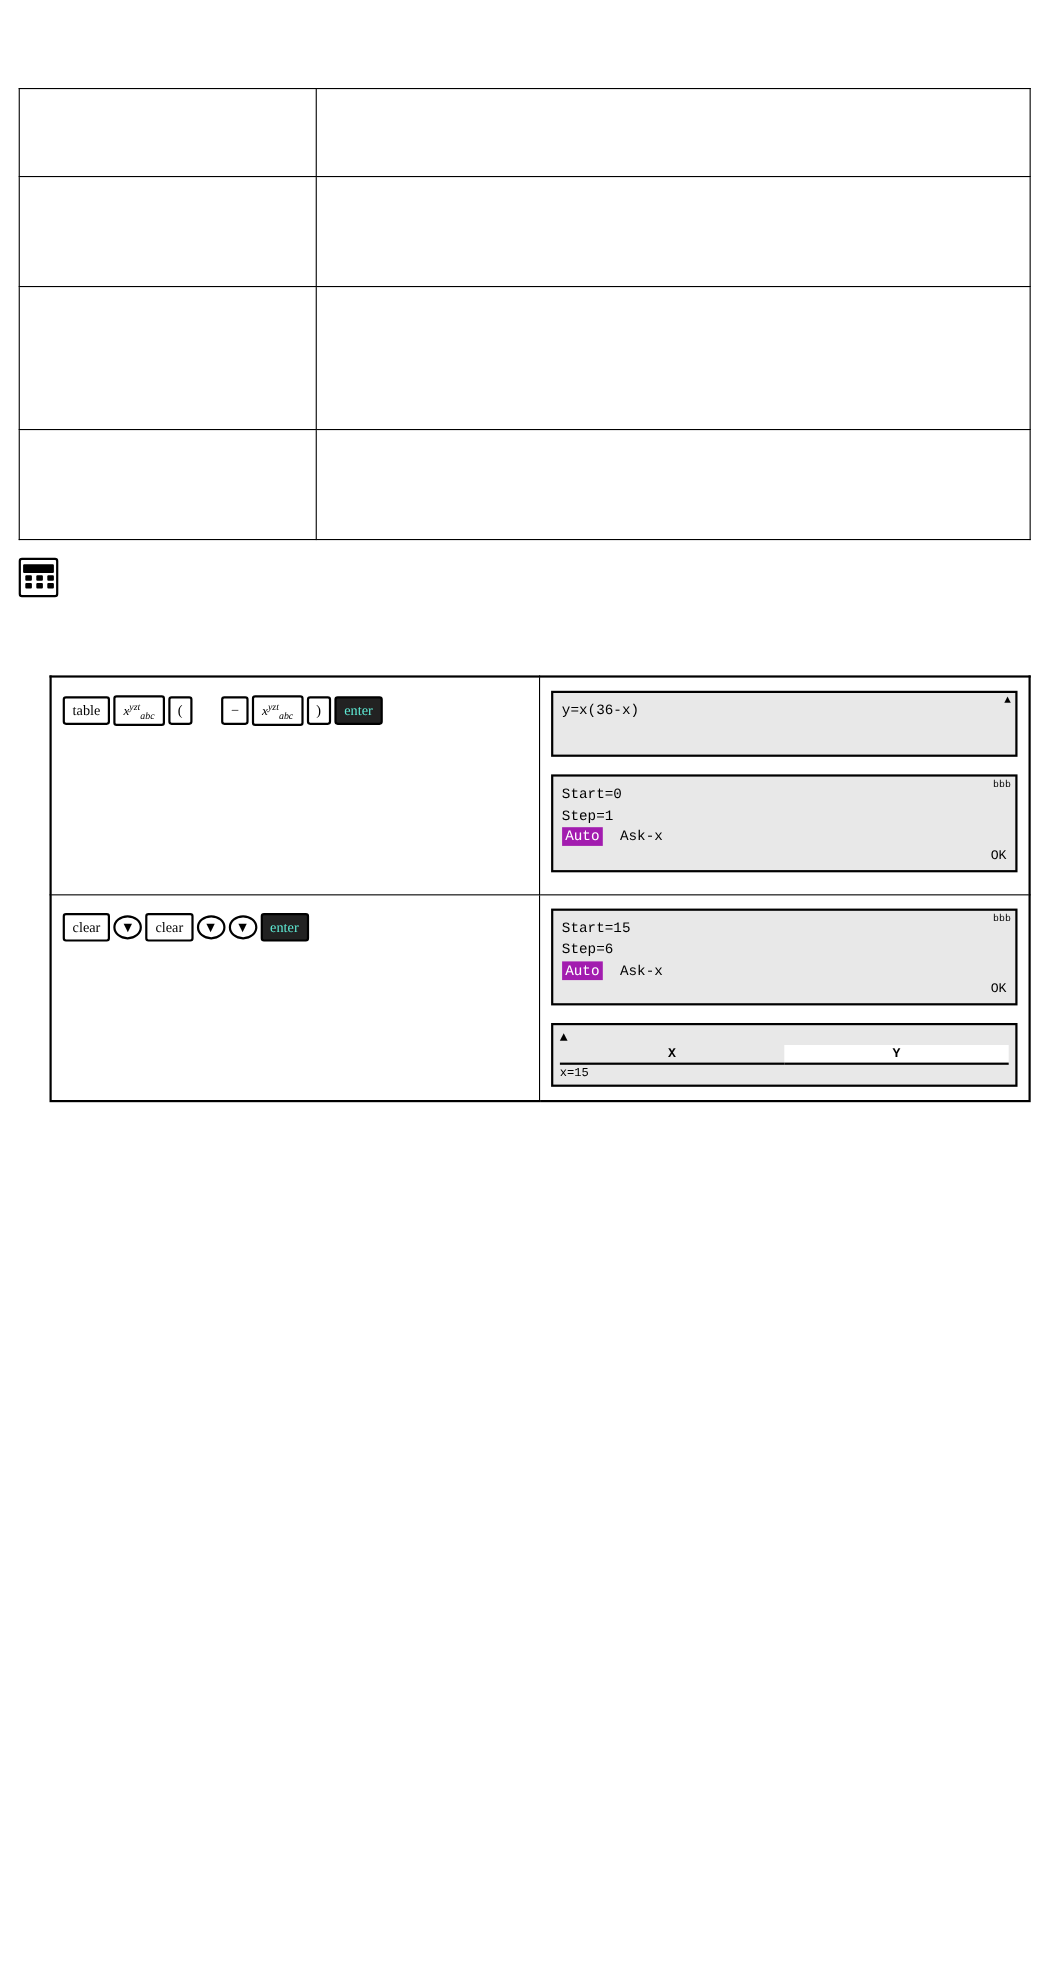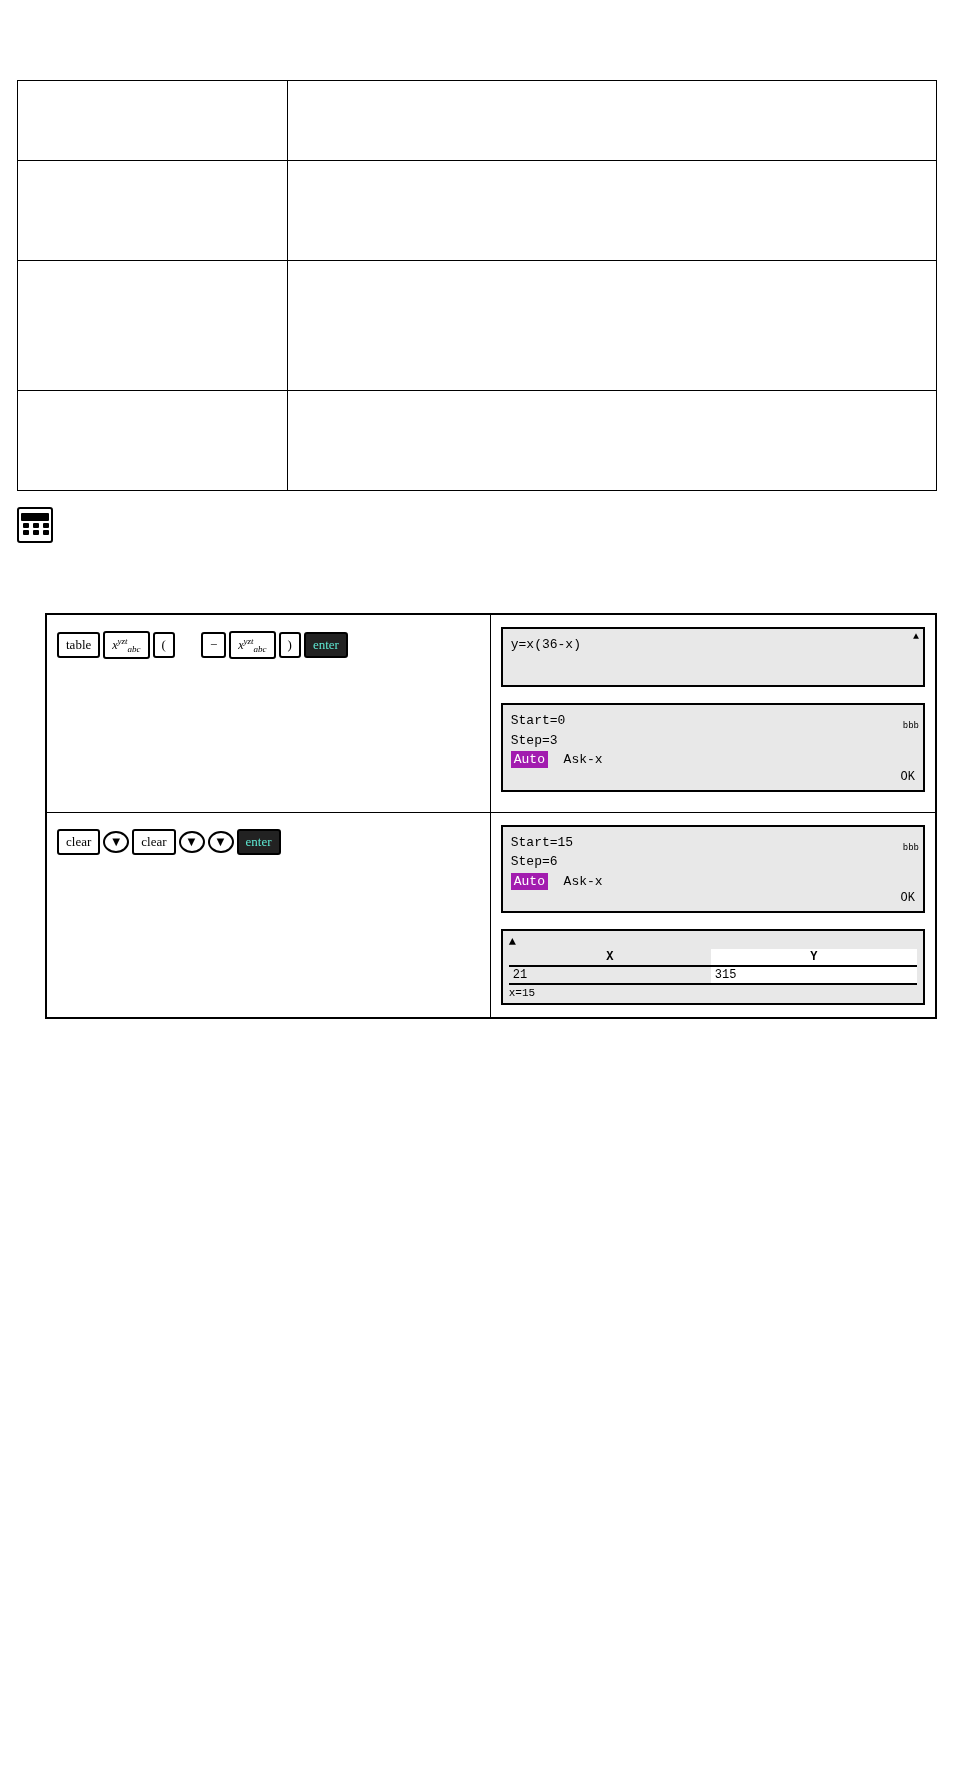--- a/index.html
+++ b/index.html
@@ -158,21 +158,21 @@
     }
     .calc-screen .corner-mark {
       position: absolute;
       top: 2px;
       right: 4px;
       font-size: 10px;
       color: #000;
     }
     .calc-screen .corner-mark-left {
       position: absolute;
-      top: 16px;
+      top: 2px;
       right: 4px;
       font-size: 9px;
     }
 
     .screen-content {
       font-size: 13px;
       font-family: 'Courier New', Courier, monospace;
       line-height: 1.5;
     }
 
@@ -278,21 +278,21 @@
         <td>
           <div class="screens-col">
             <div class="calc-screen">
               <span class="corner-mark">▲</span>
               <div class="screen-content">y=x(36-x)</div>
             </div>
             <div class="calc-screen">
               <span class="corner-mark-left">bbb</span>
               <div class="screen-content">
                 <div>Start=0</div>
-                <div>Step=3</div>
+                <div>Step=1</div>
                 <div><span class="highlighted">Auto</span> &nbsp;Ask-x</div>
               </div>
               <div style="text-align:right;font-size:12px;font-family:'Courier New',monospace;">OK</div>
             </div>
           </div>
         </td>
       </tr>
 
       <tr class="bottom-border-row">
         <td>
@@ -319,24 +319,20 @@
             <div class="table-screen">
               <span class="corner-mark">▲</span>
               <table>
                 <thead>
                   <tr>
                     <td class="col-header">X</td>
                     <td class="col-header">Y</td>
                   </tr>
                 </thead>
                 <tbody>
-                  <tr>
-                    <td>21</td>
-                    <td>315</td>
-                  </tr>
                 </tbody>
               </table>
               <div class="x-label">x=15</div>
             </div>
           </div>
         </td>
       </tr>
 
     </tbody>
   </table>

